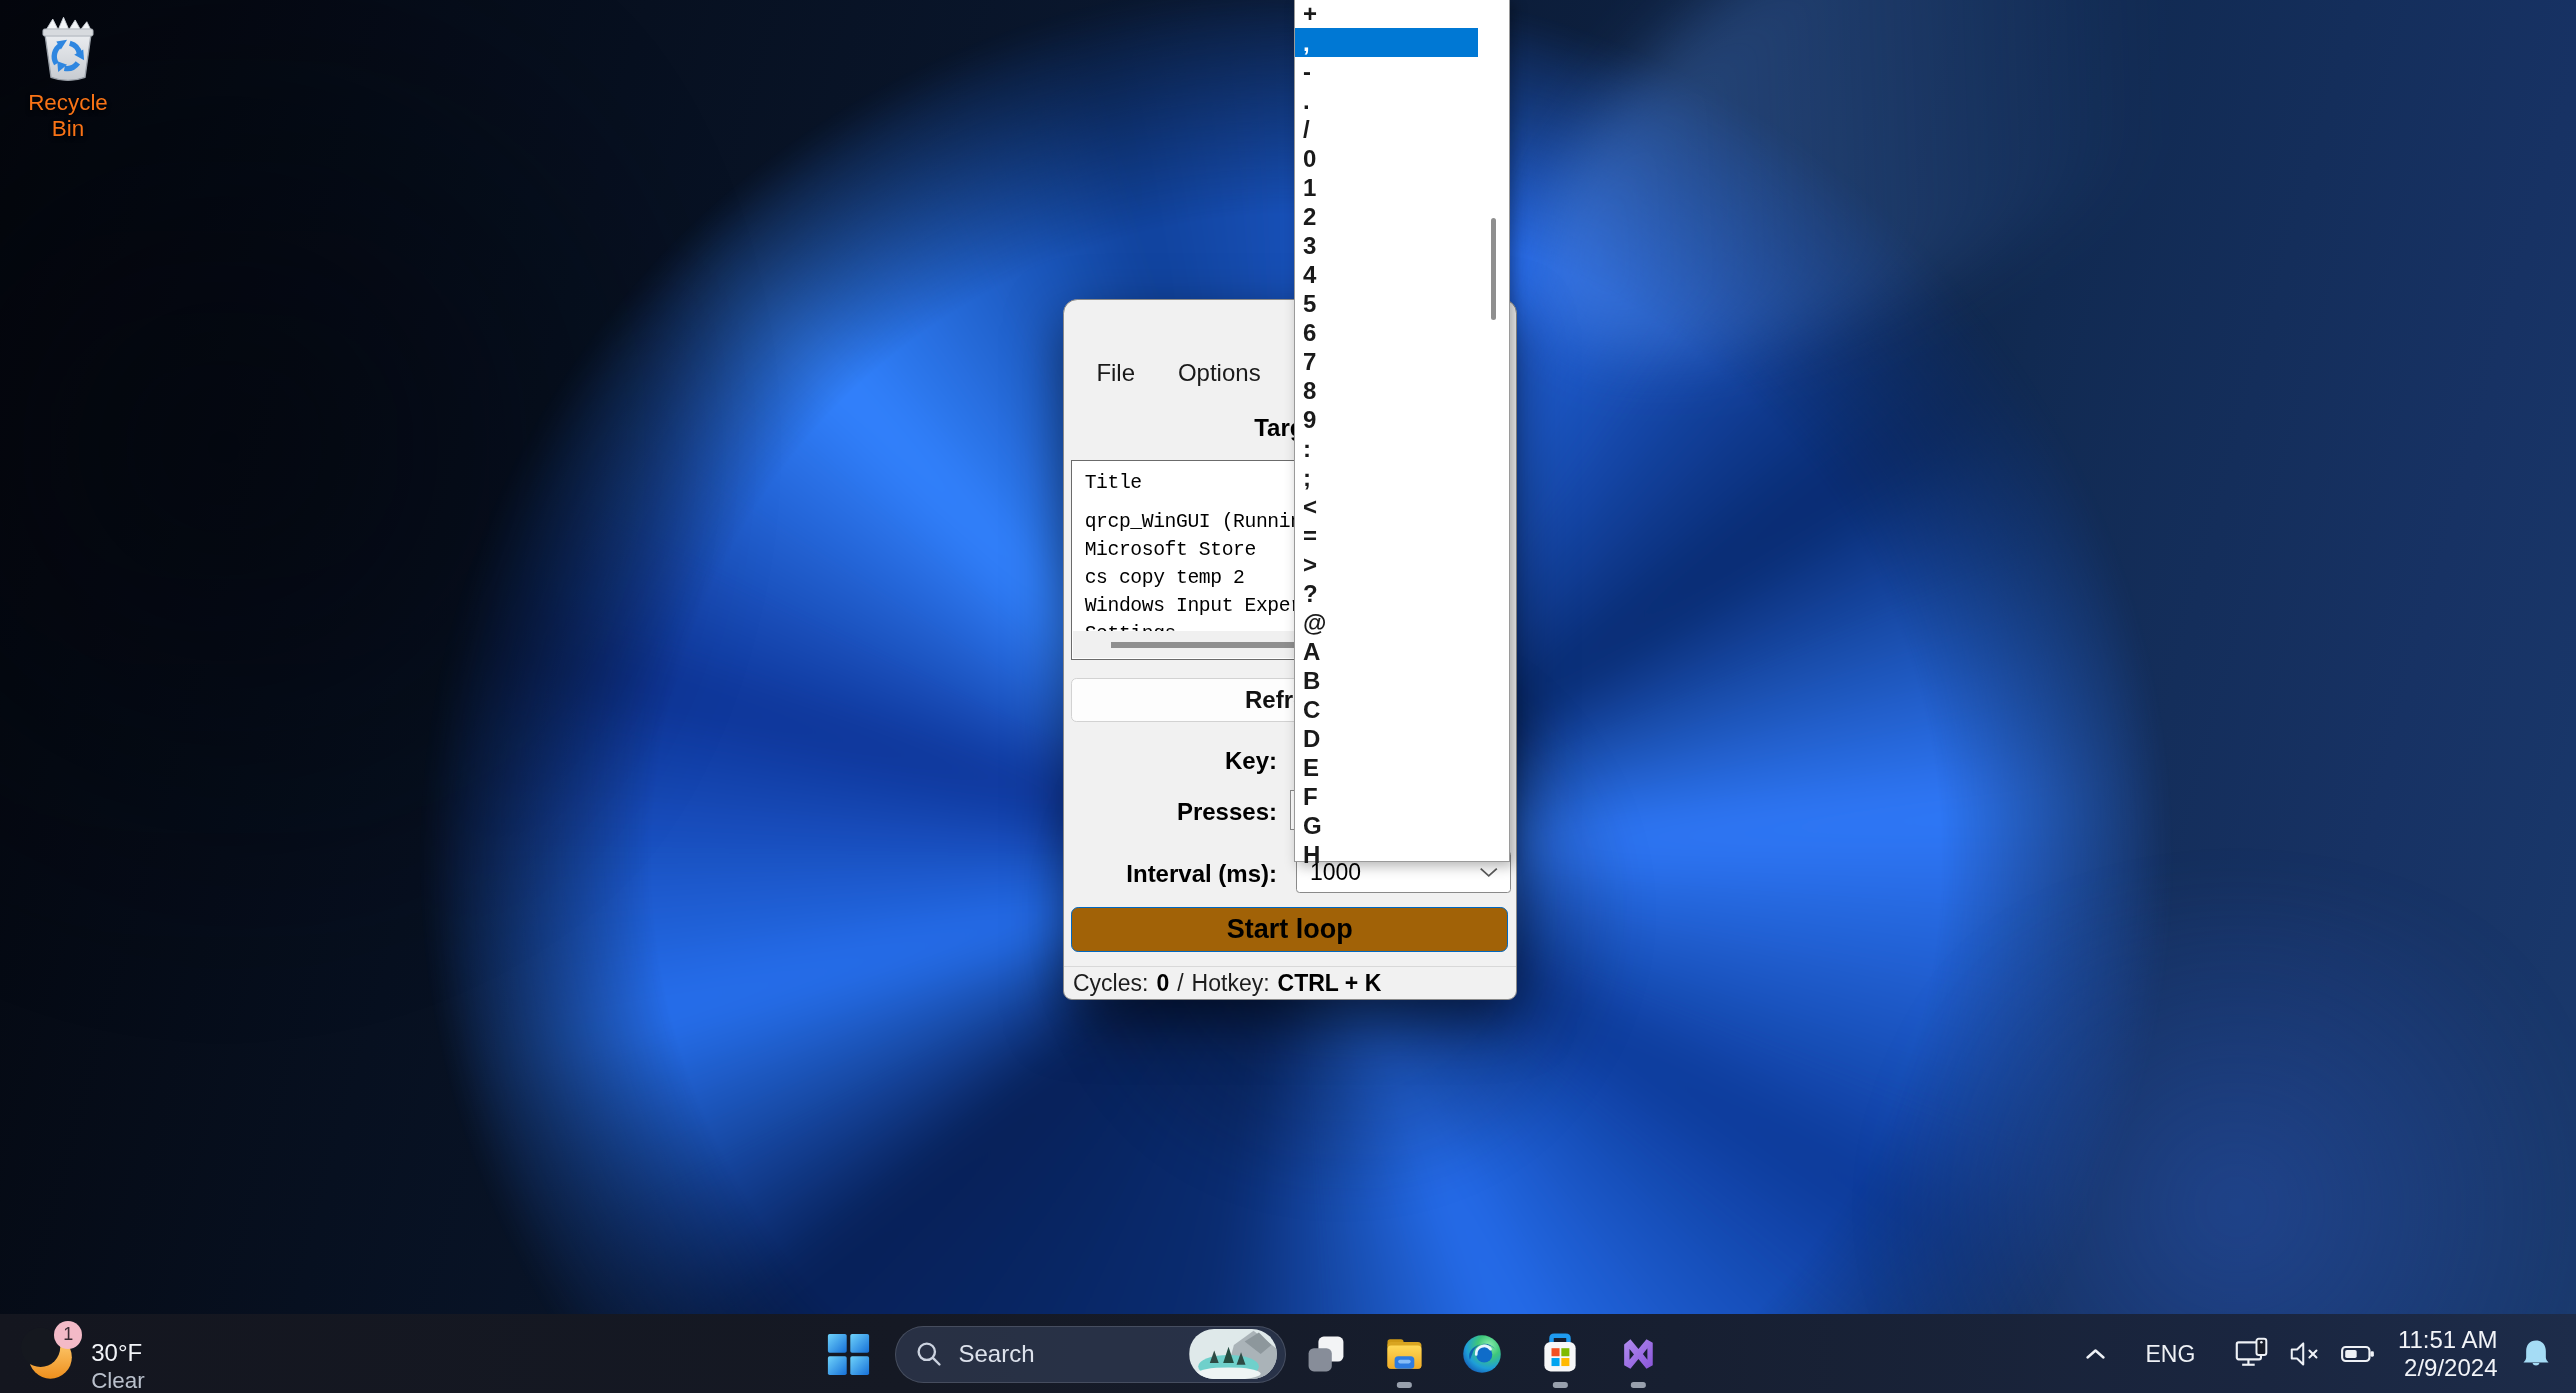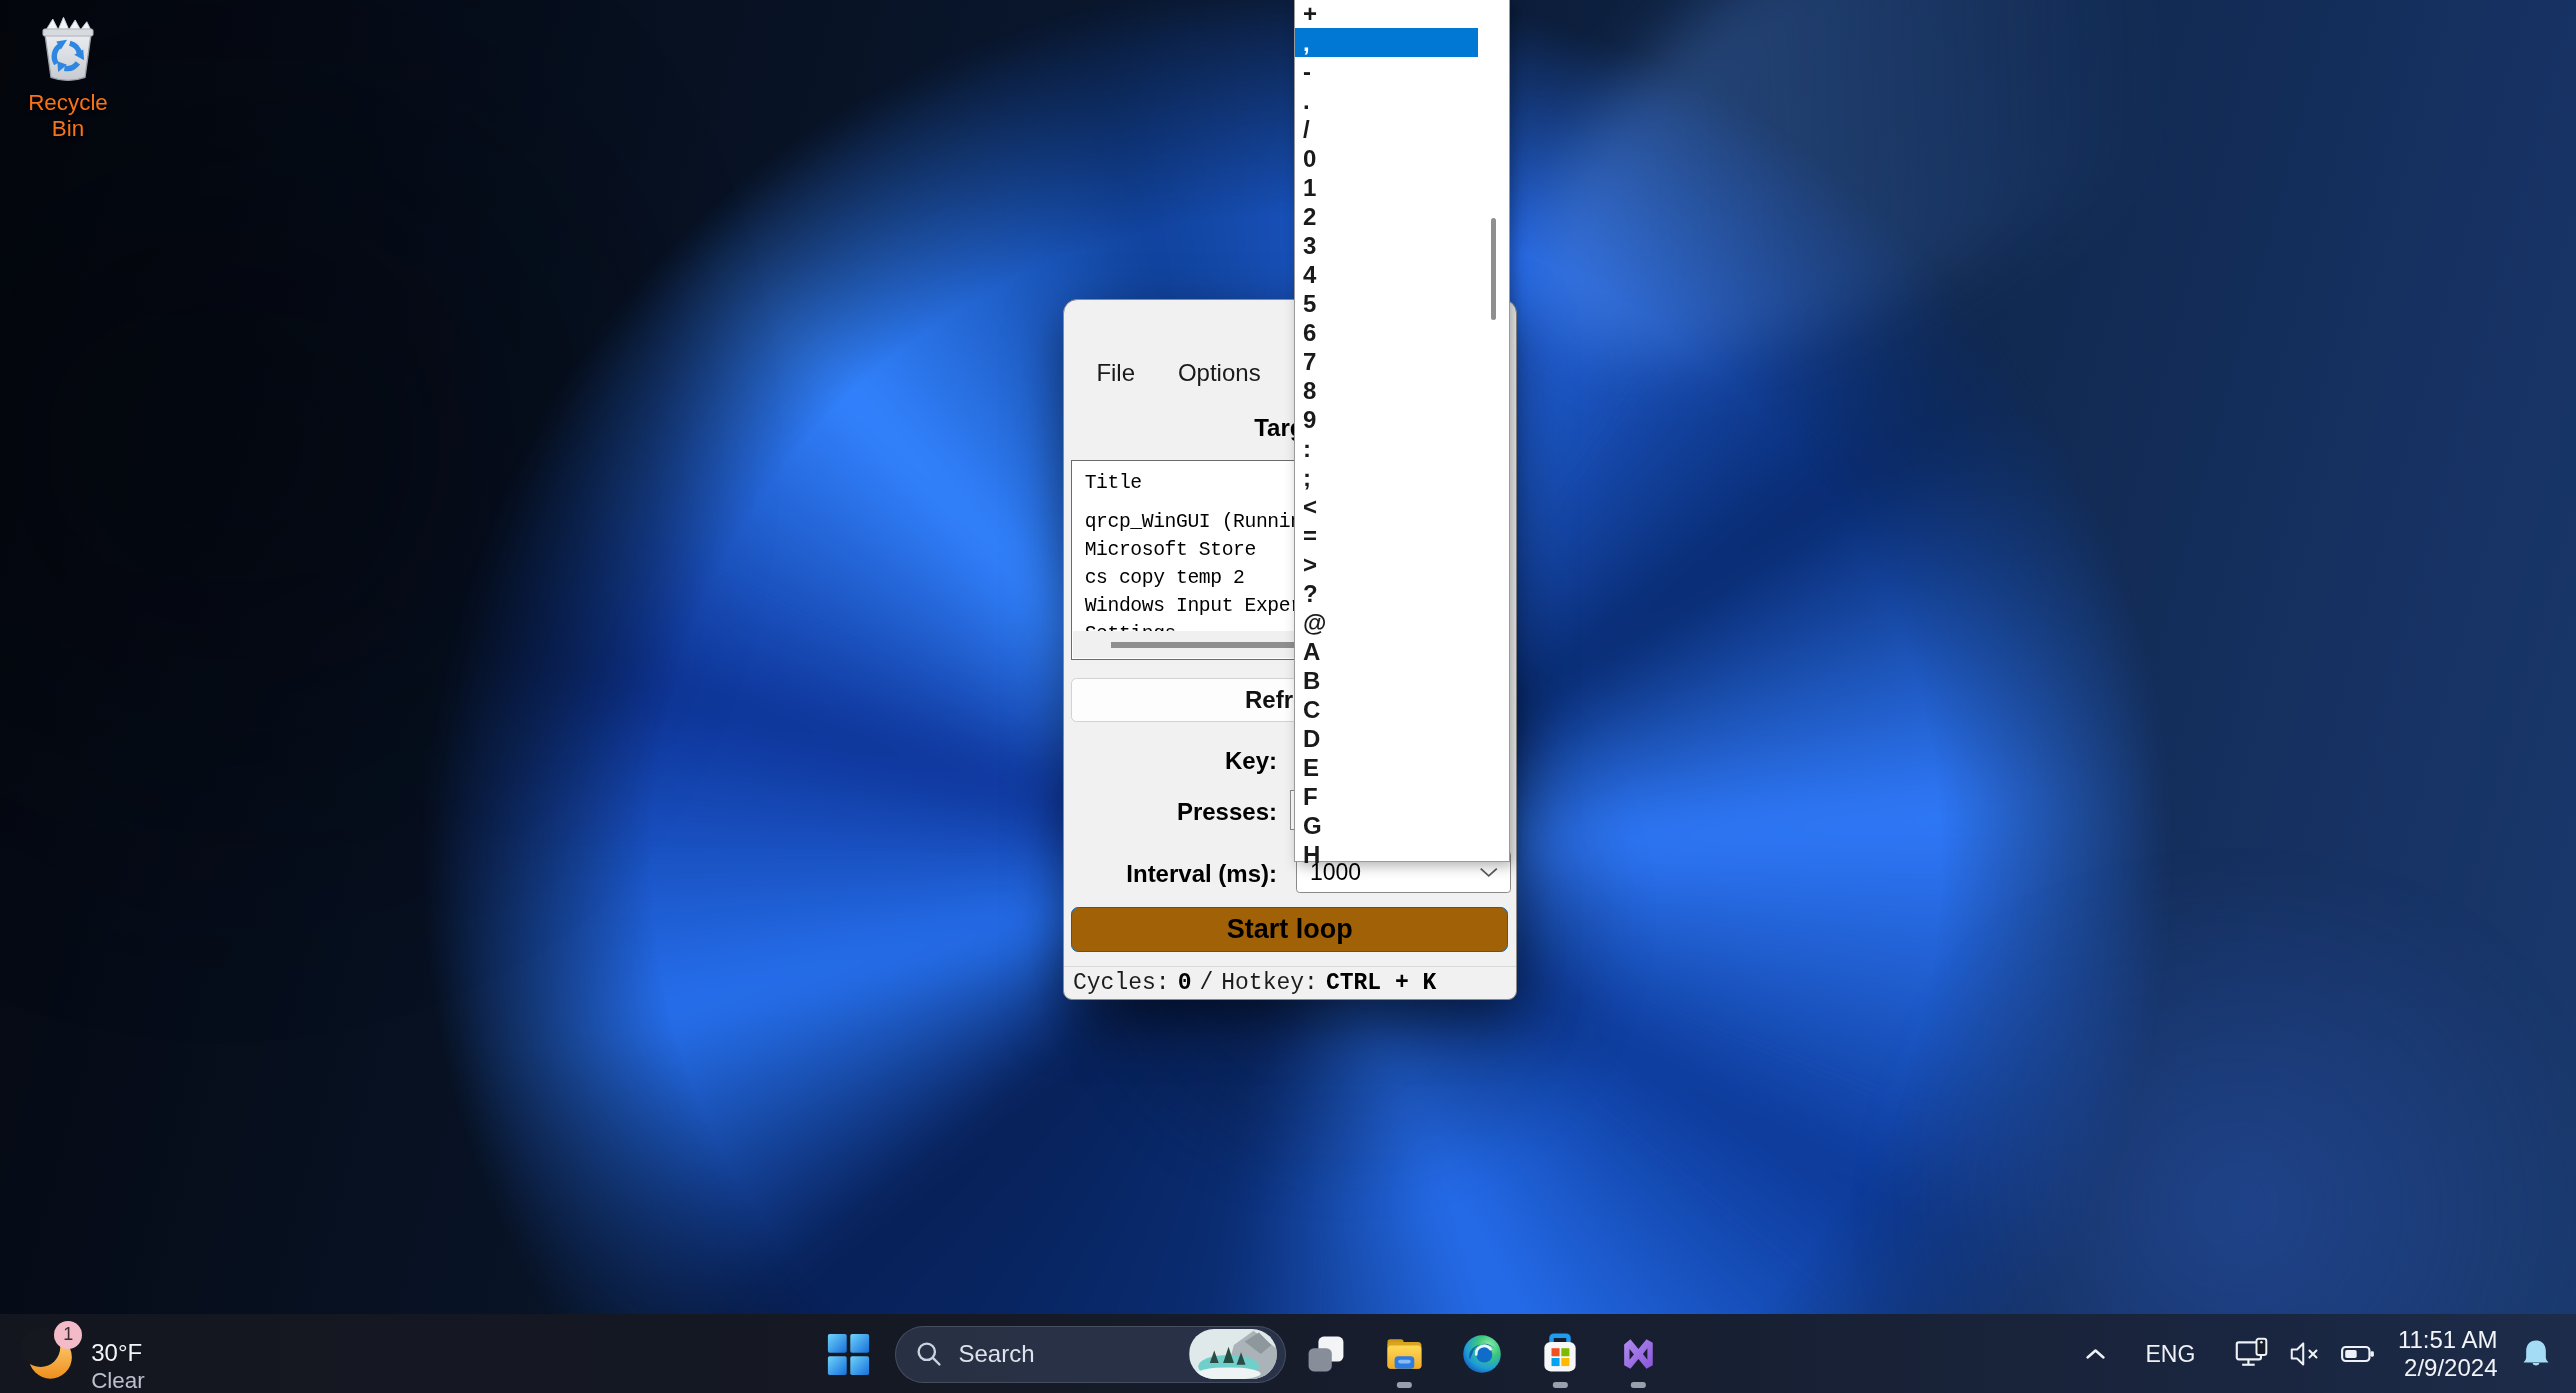--- a/index.html
+++ b/index.html
@@ -56,21 +56,21 @@
   .fld{position:absolute;background:#fff;border:0.9px solid #8a8a8a;box-sizing:border-box;}
   .fld-key{left:230px;top:441px;width:215px;height:40px;border-radius:3.6px;}
   .fld-presses{left:226px;top:490px;width:218px;height:40px;}
   .fld-interval{left:232px;top:551px;width:215px;height:42px;border-radius:3.6px;
     display:flex;align-items:center;padding-left:13px;font-size:23px;color:#000;}
   .fld-interval svg{position:absolute;right:10.7px;top:14.3px;}
   .btn-start{position:absolute;left:7.2px;top:607px;width:437px;height:45px;background:#a16207;
     border:1.8px solid #0067c0;border-radius:7.2px;font-size:27px;font-weight:bold;color:#000;
     display:flex;align-items:center;justify-content:center;box-sizing:border-box;}
   .statusbar{position:absolute;left:0;bottom:0;width:100%;height:33px;border-top:0.9px solid #d8d8d8;
-    display:flex;align-items:center;padding-left:9px;box-sizing:border-box;font-size:23px;color:#1c1c1c;gap:8px;font-family:Liberation Mono, monospace;}
+    display:flex;align-items:center;padding-left:9px;box-sizing:border-box;font-size:23px;color:#1c1c1c;gap:8px;}
   .statusbar b{color:#000;}
 
   
   .dropdown{position:absolute;left:1294px;top:-1.8px;width:216px;height:864px;background:#fff;
     border:0.9px solid #9a9a9a;box-sizing:border-box;z-index:50;box-shadow:3.6px 3.6px 12.5px rgba(0,0,0,.3);}
   .dd-item{height:29px;line-height:29px;padding-left:8px;width:183px;box-sizing:border-box;
     font-size:24px;font-weight:600;color:#1a1a1a;overflow:hidden;}
   .dd-item.selected{background:#0078d4;color:#fff;}
   .dd-thumb{position:absolute;left:196px;top:219px;width:4.5px;height:102px;background:#8f8f8f;border-radius:2.7px;}
 

